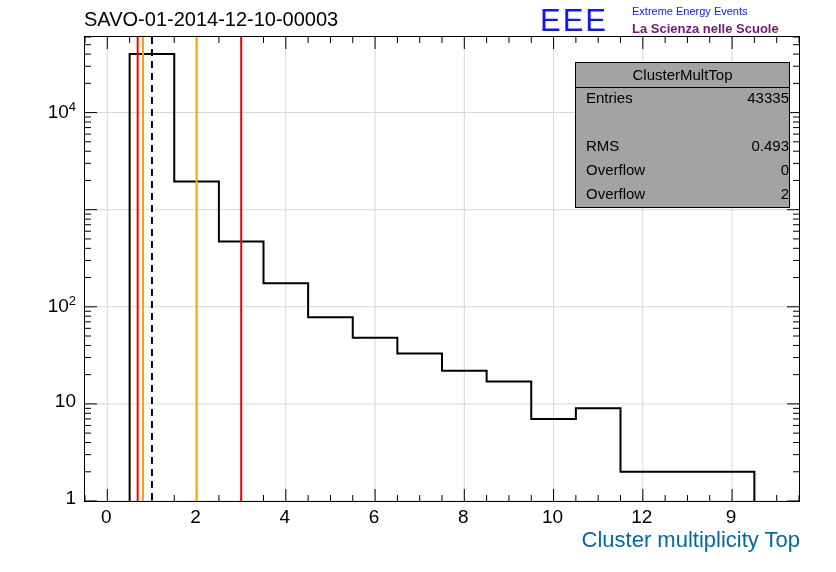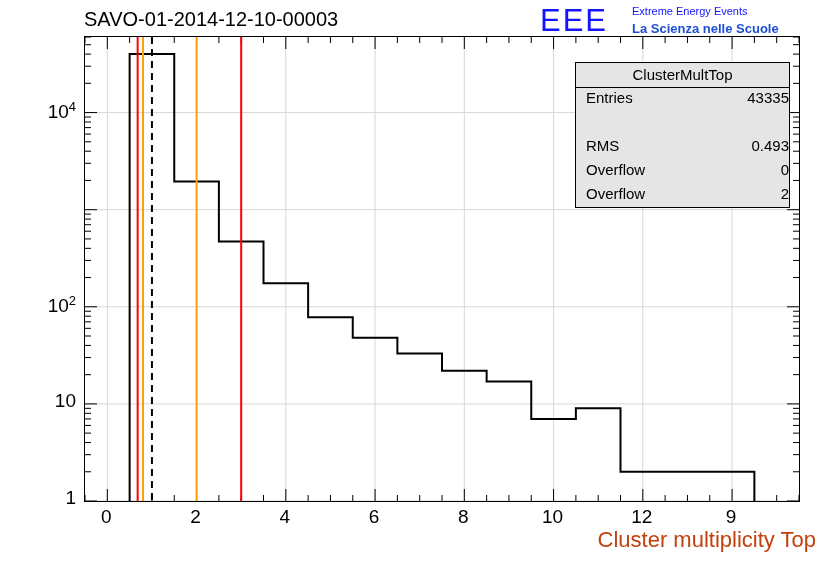--- a/index.html
+++ b/index.html
@@ -9,34 +9,34 @@
   .abs{position:absolute;}
 
   
   #title{left:84px;top:8px;font-size:20px;color:#000;letter-spacing:0px;white-space:nowrap;text-align:center;}
 
   
   #logo{left:540px;top:3px;width:290px;height:36px;}
   #logo .eee{position:absolute;left:0;top:0;font-size:31px;font-weight:normal;color:#1414ff;letter-spacing:2px;font-family:"Liberation Sans",sans-serif;}
   #logo .lineblue{position:absolute;left:0px;top:33px;width:86px;height:3px;background:#1414ff;}
   #logo .l1{position:absolute;left:92px;top:2px;font-size:11px;font-weight:normal;color:#1414ff;white-space:nowrap;}
-  #logo .l2{position:absolute;left:92px;top:18px;font-size:13px;font-weight:bold;color:#1d4ed8;white-space:nowrap;}
+  #logo .l2{position:absolute;left:92px;top:18px;font-size:13px;font-weight:bold;color:#701a75;white-space:nowrap;}
 
   
   #frame{left:84px;top:36px;width:716px;height:466px;border:1px solid #000;box-sizing:border-box;background:#fff;}
 
   
   .xlab{position:absolute;font-size:19px;color:#000;text-align:center;}
   .ylab{position:absolute;font-size:19px;color:#000;text-align:right;white-space:nowrap;}
   .ylabexp{font-size:13px;vertical-align:super;}
 
-  #xtitle{left:16px;top:527px;width:800px;text-align:right;font-size:22px;color:#c2410c;}
-
-  
-  #stats{left:575px;top:62px;width:215px;height:146px;background:#e5e5e5;border:1px solid #000;box-sizing:border-box;}
+  #xtitle{left:0;top:527px;width:800px;text-align:right;font-size:22px;color:#0369a1;}
+
+  
+  #stats{left:575px;top:62px;width:215px;height:146px;background:#a3a3a3;border:1px solid #000;box-sizing:border-box;}
   #stats .sttitle{position:absolute;left:0;top:0;width:100%;text-align:center;font-size:15px;color:#000;padding-top:3px;box-sizing:border-box;}
   #stats .stline{position:absolute;left:0;top:24px;width:100%;height:1px;background:#000;}
   #stats .row{position:absolute;left:0;width:100%;height:24px;font-size:15px;color:#000;}
   #stats .k{position:absolute;left:10px;top:0;}
   #stats .v{position:absolute;right:0;top:0;}
 </style>
 </head>
 <body>
 
 <div id="root">

